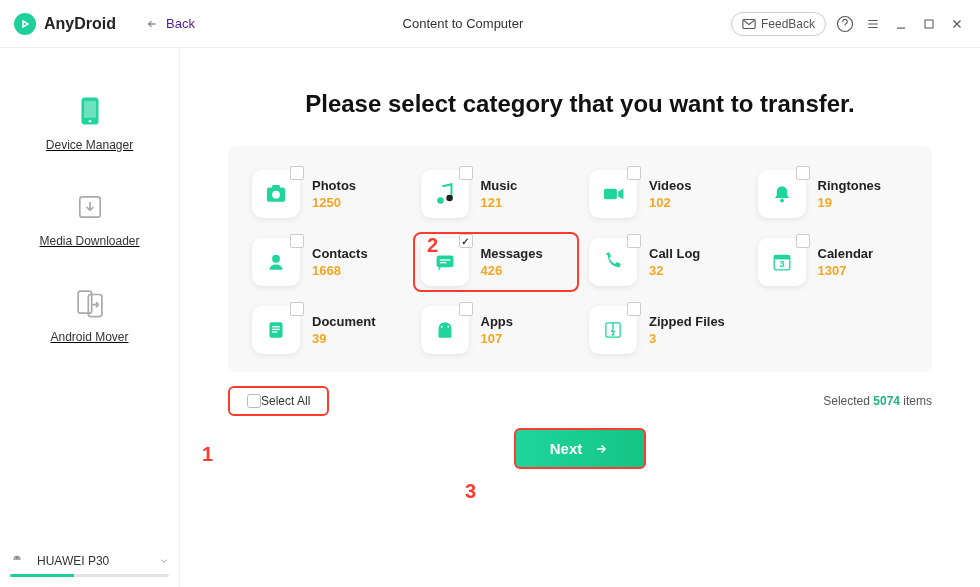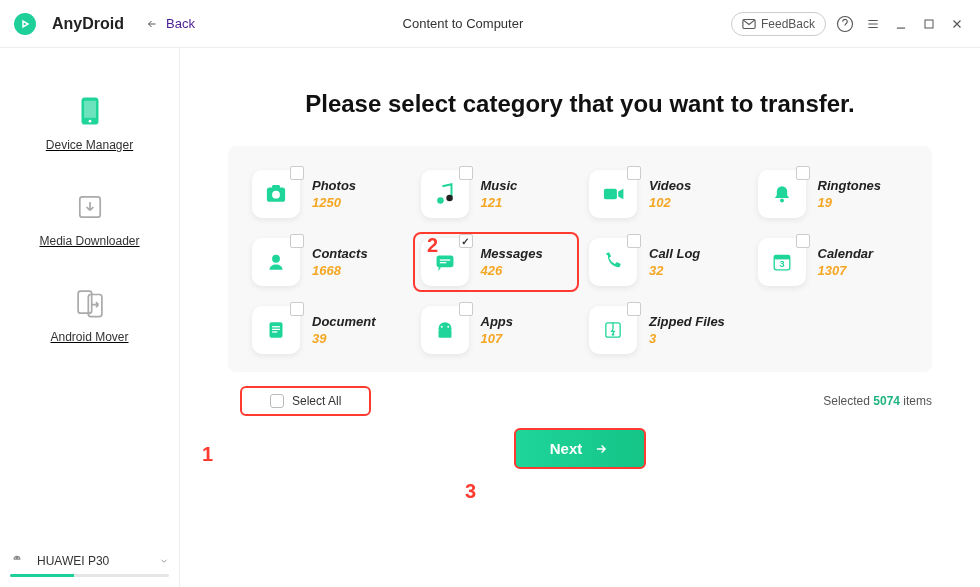--- a/index.html
+++ b/index.html
@@ -1,20 +1,20 @@
 <!DOCTYPE html>
 <html><head>
 <meta charset="utf-8">
 <style>
   * { box-sizing: border-box; margin: 0; padding: 0; font-family: -apple-system, BlinkMacSystemFont, "Segoe UI", Arial, sans-serif; }
   body { width: 980px; height: 587px; background: #fff; overflow: hidden; position: relative; }
 
   
   .titlebar { height: 48px; display: flex; align-items: center; padding: 0 14px; border-bottom: 1px solid #eee; }
-  .logo { display: flex; align-items: center; gap: 16px; width: 130px; }
+  .logo { display: flex; align-items: center; gap: 8px; width: 130px; }
   .logo-mark { width: 22px; height: 22px; border-radius: 50%; background: #1fcf9a; display: flex; align-items: center; justify-content: center; color: #fff; font-weight: 700; }
   .logo-text { font-weight: 600; font-size: 16px; color: #222; }
   .back { display: flex; align-items: center; gap: 6px; color: #4c1d95; font-size: 13px; cursor: pointer; }
   .tb-center { flex: 1; text-align: center; font-size: 13px; color: #333; }
   .tb-right { display: flex; align-items: center; gap: 10px; }
   .feedback { border: 1px solid #ccc; border-radius: 12px; padding: 4px 10px; font-size: 12px; display: flex; gap: 5px; align-items: center; cursor: pointer; color: #555;}
   .win-btn { width: 18px; height: 18px; display: flex; align-items: center; justify-content: center; color: #555; cursor: pointer; }
 
   
   .app { display: flex; height: calc(100% - 48px); }
@@ -29,28 +29,28 @@
 
   
   .main { flex: 1; position: relative; }
   .heading { text-align: center; font-size: 24px; font-weight: 700; color: #111; margin-top: 42px; }
   .panel { margin: 28px 48px 0; background: #f8f8f8; border-radius: 8px; padding: 24px 24px 18px; }
   .grid { display: grid; grid-template-columns: repeat(4, 1fr); gap: 20px 18px; }
   .cat { display: flex; align-items: center; gap: 12px; position: relative; cursor:pointer;}
   .cat-icon { width: 48px; height: 48px; background: #fff; border-radius: 10px; box-shadow: 0 2px 6px rgba(0,0,0,0.08); display: flex; align-items: center; justify-content: center; position: relative;}
   .cat-check { position: absolute; top: -4px; right: -4px; width: 14px; height: 14px; background: #fff; border: 1px solid #ccc; border-radius: 2px; display:flex; align-items:center; justify-content:center;}
   .cat-check.checked::after { content:"✓"; font-size:10px; color:#333; font-weight:700;}
-  .cat-text { display: flex; flex-direction: column; font-style: italic; }
+  .cat-text { display: flex; flex-direction: column; }
   .cat-label { font-size: 13px; font-weight: 600; color: #222; }
   .cat-count { font-size: 13px; font-weight: 600; color: #f5a623; margin-top: 2px;}
   .highlight { border: 2px solid #ff3b30; border-radius: 8px; padding: 4px 6px; margin: -6px -8px; }
 
   
   .footer { display: flex; align-items: center; justify-content: space-between; margin: 14px 48px 0;}
-  .select-all { display: flex; align-items: center; gap: 8px; padding: 6px 28px; border: 2px solid #ff3b30; border-radius: 6px; cursor: pointer; margin-left: 12px;}
+  .select-all { display: flex; align-items: center; padding: 6px 17px; border: 2px solid #ff3b30; border-radius: 6px; cursor: pointer;}
   .chk { width: 14px; height: 14px; border: 1px solid #bbb; border-radius: 3px; background:#fff;}
   .selected-info { font-size: 12px; color: #555;}
   .selected-info .num { color: #1fb47e; font-weight:600;}
   .next-wrap { text-align: center; margin-top: 12px;}
   .next { display: inline-flex; align-items: center; gap: 10px; background: linear-gradient(90deg,#1fd59a,#14c487); color: #fff; font-weight: 600; font-size: 15px; padding: 10px 34px; border-radius: 6px; border: 2px solid #ff3b30; cursor: pointer;}
   
   
   .anno { position: absolute; color: #ff3b30; font-weight: 700; font-size: 20px; pointer-events:none;}
 
   svg { display:block; }

